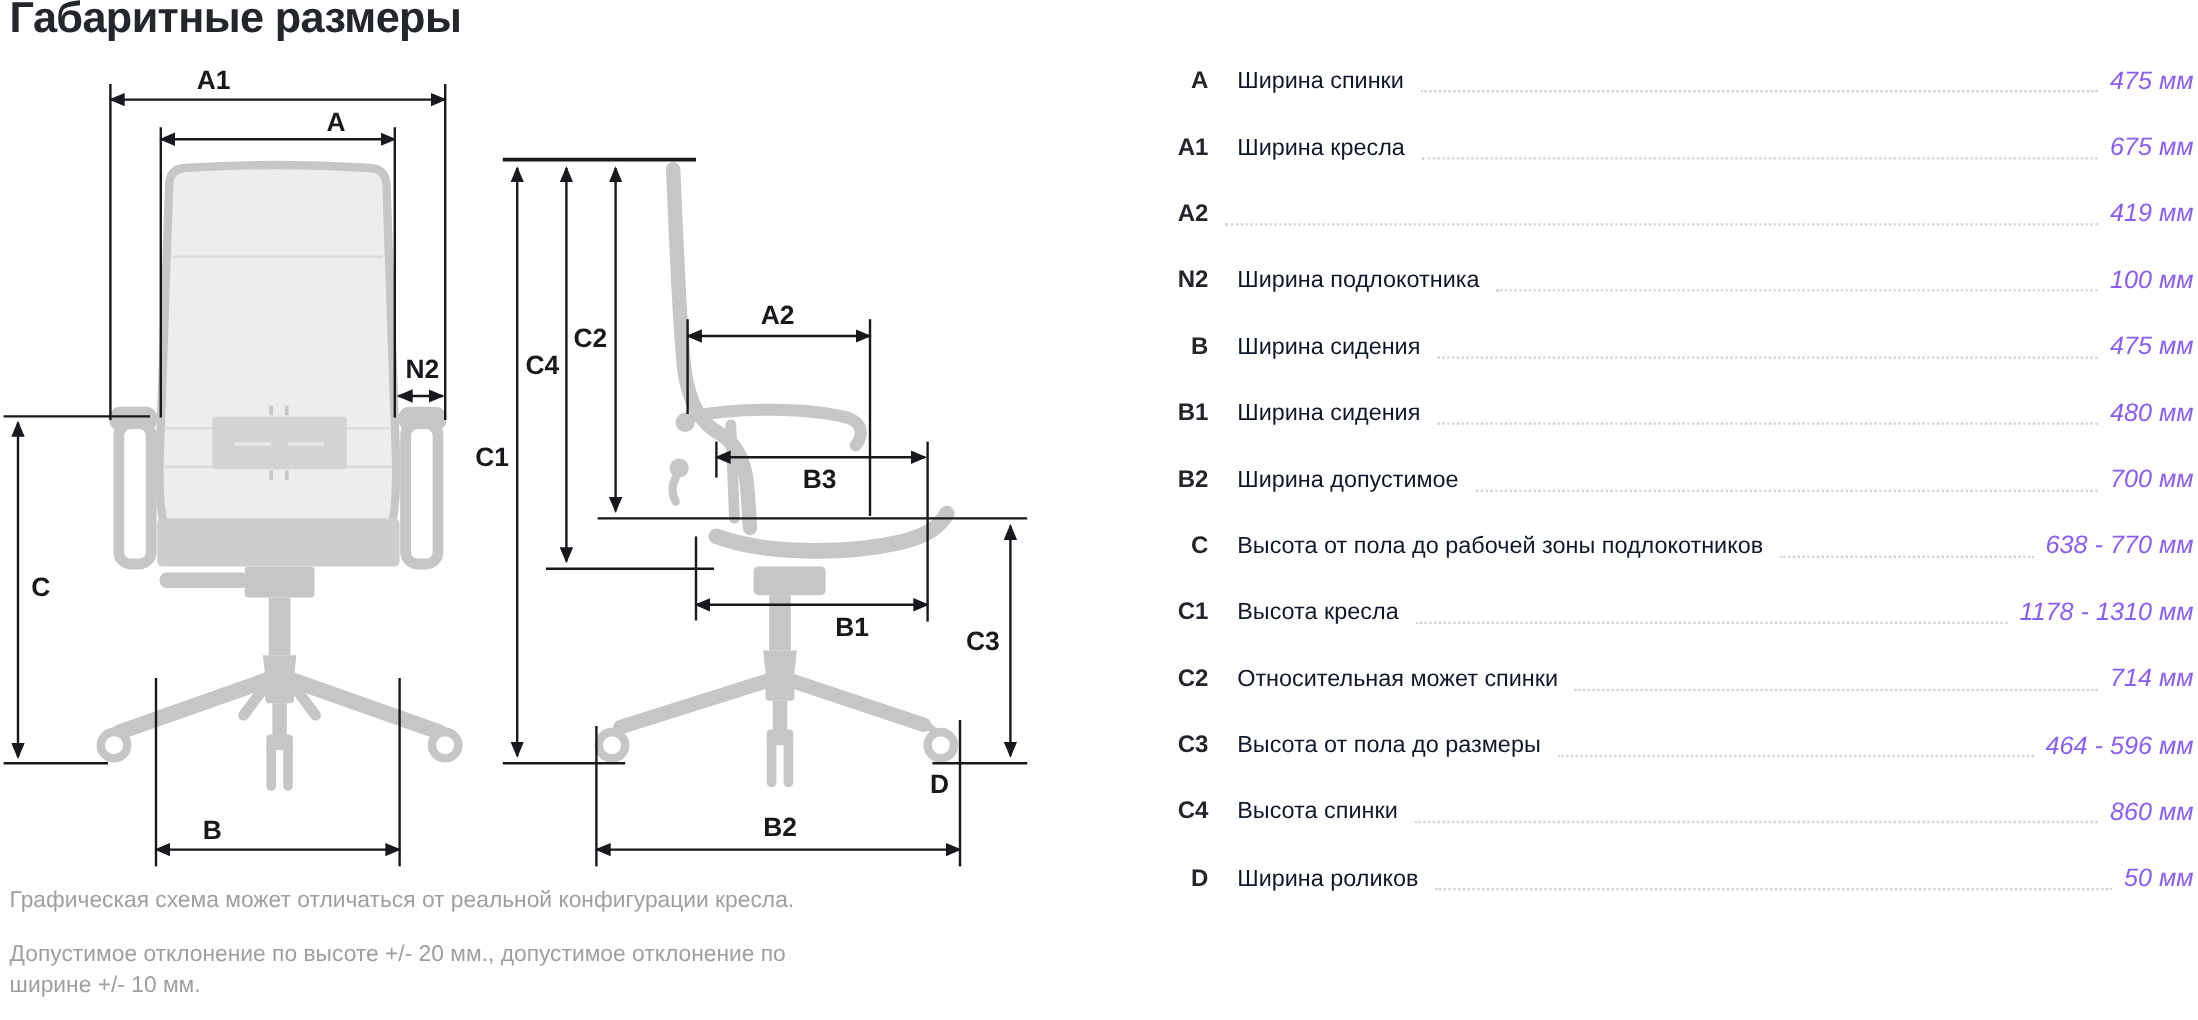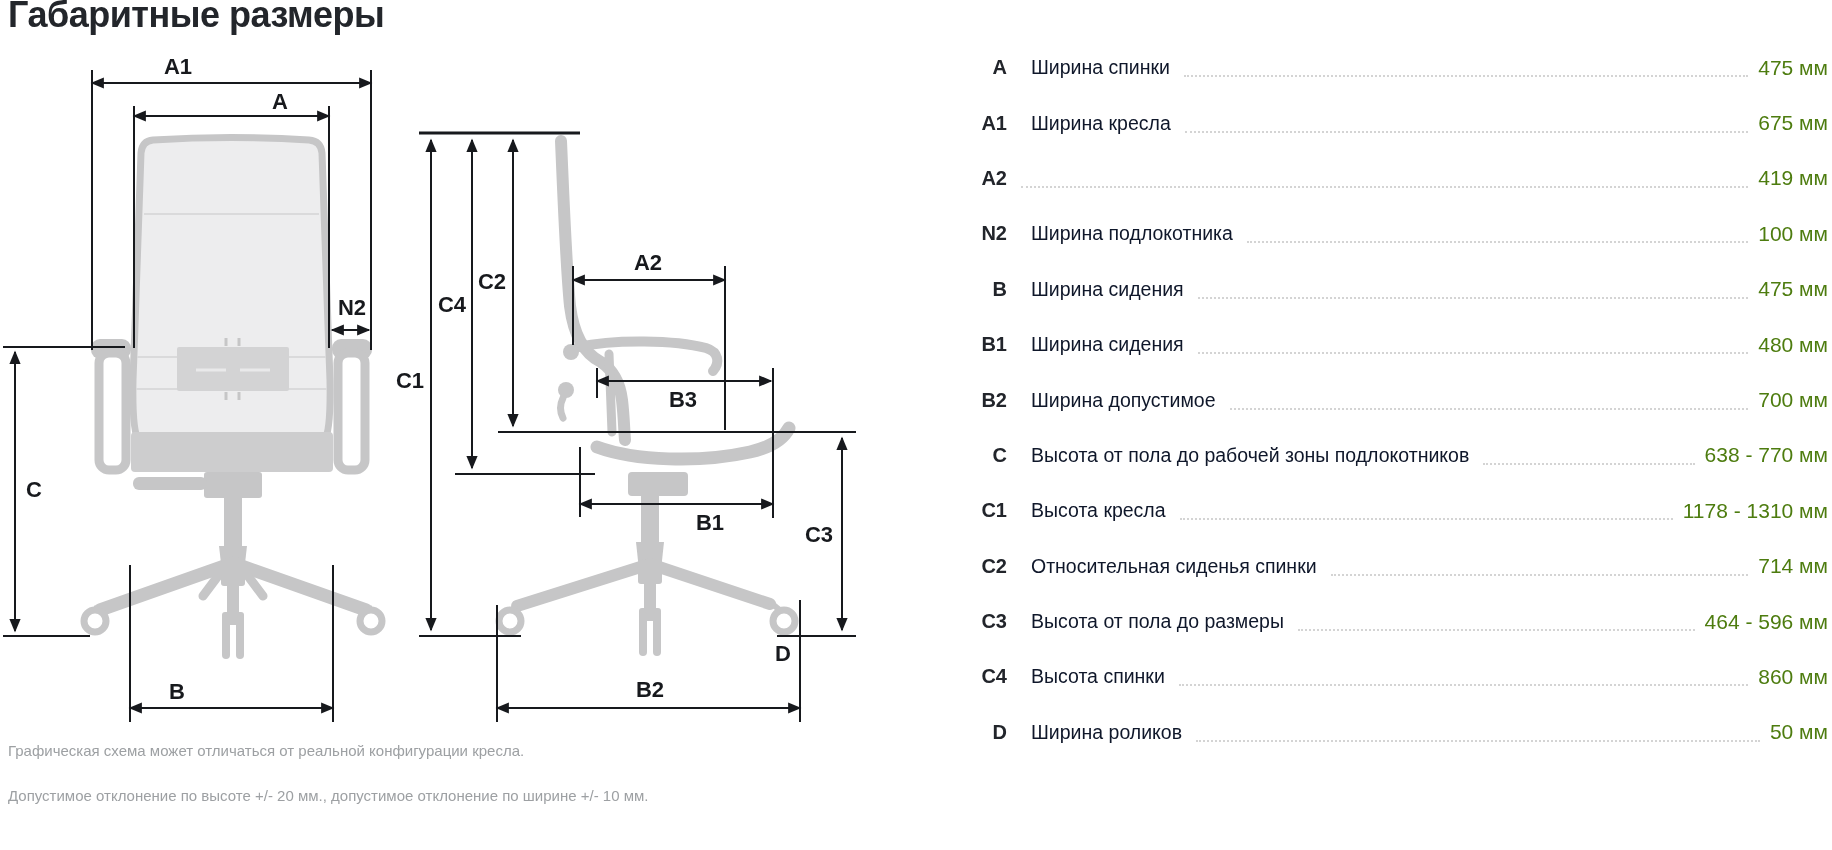--- a/index.html
+++ b/index.html
@@ -7,22 +7,22 @@
   .page{position:relative;width:1832px;height:850px;background:#fff;}
   .page-title{position:absolute;left:8px;top:-6px;margin:0;font-size:36px;font-weight:700;
               color:#23262b;letter-spacing:-0.5px;}
   .diagram-wrap{position:absolute;left:0;top:0;width:900px;height:745px;}
   .dim-list{position:absolute;left:955px;top:40px;width:873px;}
   .dim-row{display:flex;align-items:center;height:55.4px;}
   .dim-code{width:52px;text-align:right;font-size:20px;font-weight:700;color:#22252b;flex:0 0 52px;}
   .dim-label{margin-left:24px;font-size:19.5px;color:#0f172a;white-space:nowrap;}
   .dim-leader{flex:1 1 auto;min-width:18px;height:17px;border-bottom:2px dotted #d4d4d4;
               margin:0 10px 0 14px;}
-  .dim-value{font-size:21px;color:#4d7c0f;white-space:nowrap;text-align:right;}
-  .notes{position:absolute;left:8px;top:738px;width:700px;color:#9da0a3;font-size:15px;line-height:26px;}
+  .dim-value{font-size:21px;color:#8b5cf6;white-space:nowrap;text-align:right;font-style:italic;}
+  .notes{position:absolute;left:8px;top:738px;width:700px;color:#9da0a3;font-size:19px;line-height:26px;}
   .notes p{margin:0;}
   .notes p + p{margin-top:19px;}
   
   .dim{stroke:#17191d;stroke-width:2;fill:none;}
   .dim-thick{stroke:#17191d;stroke-width:3;fill:none;}
   .lbl{font-family:"Liberation Sans",sans-serif;font-size:22px;font-weight:700;fill:#17191d;text-anchor:middle;}
   .frame{stroke:#c6c6c7;fill:none;stroke-linecap:round;stroke-linejoin:round;}
   .gfill{fill:#c6c6c7;stroke:none;}
   .lightfill{fill:#ededee;stroke:#c6c6c7;}
   .midfill{fill:#d3d3d4;stroke:none;}
@@ -245,21 +245,21 @@
 
       <div class="dim-row">
         <span class="dim-code">C1</span>
         <span class="dim-label">Высота кресла</span>
         <span class="dim-leader"></span>
         <span class="dim-value">1178 - 1310 мм</span>
       </div>
 
       <div class="dim-row">
         <span class="dim-code">C2</span>
-        <span class="dim-label">Относительная сиденья спинки</span>
+        <span class="dim-label">Относительная может спинки</span>
         <span class="dim-leader"></span>
         <span class="dim-value">714 мм</span>
       </div>
 
       <div class="dim-row">
         <span class="dim-code">C3</span>
         <span class="dim-label">Высота от пола до размеры</span>
         <span class="dim-leader"></span>
         <span class="dim-value">464 - 596 мм</span>
       </div>

